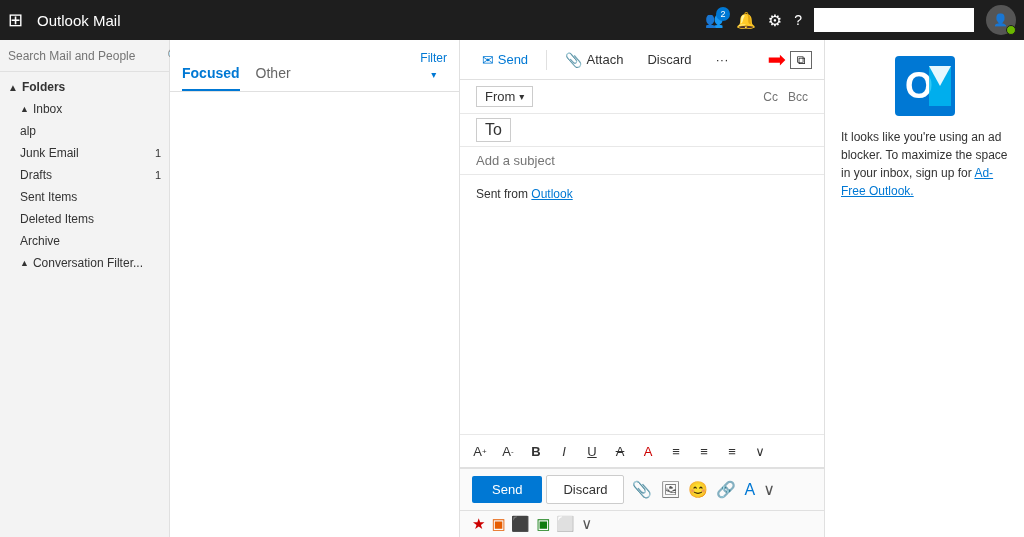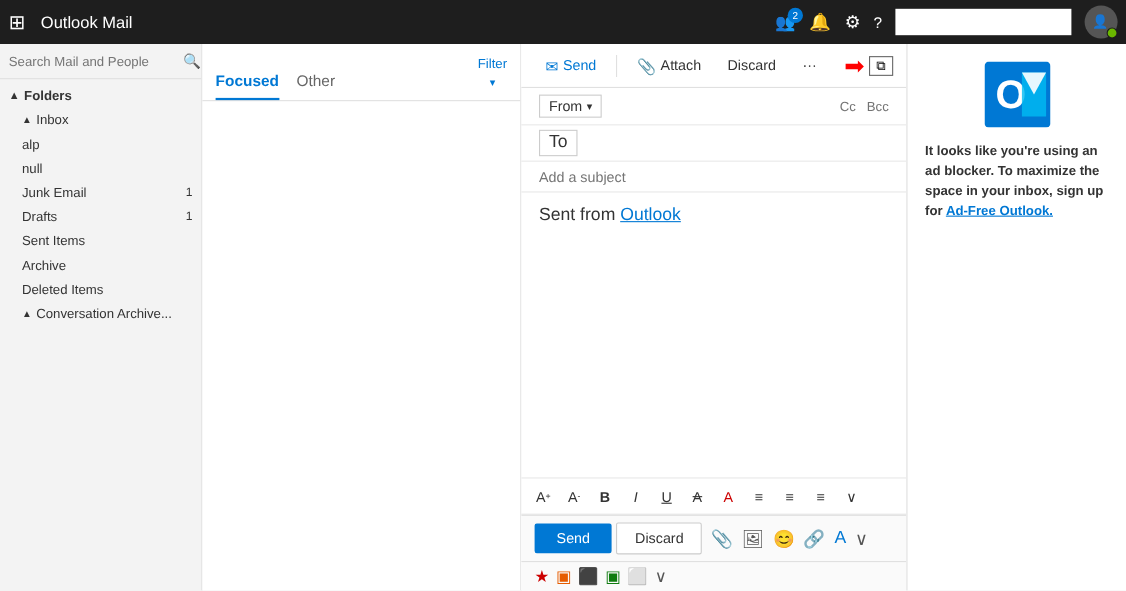--- a/index.html
+++ b/index.html
@@ -41,21 +41,21 @@
       width: 10px; height: 10px; border-radius: 50%; background: #6bb700;
       border: 1px solid #1e1e1e;
     }
     .waffle { font-size: 18px; color: white; cursor: pointer; margin-right: 6px; }
 
     
     .main-layout { display: flex; flex: 1; overflow: hidden; }
 
     
     .sidebar {
-      width: 184px; background: #f3f3f3; border-right: 1px solid #e0e0e0;
+      width: 170px; background: #f3f3f3; border-right: 1px solid #e0e0e0;
       display: flex; flex-direction: column; flex-shrink: 0;
     }
     .sidebar-search {
       display: flex; align-items: center; padding: 8px;
       border-bottom: 1px solid #e0e0e0; gap: 4px;
     }
     .sidebar-search input {
       border: none; background: transparent; font-size: 12px; flex: 1; outline: none;
     }
     .folder-section { padding: 4px 0; }
@@ -138,21 +138,21 @@
       flex: 1; border: none; outline: none; font-size: 13px;
     }
     .compose-subject {
       padding: 6px 16px; border-bottom: 1px solid #e8e8e8;
       font-size: 13px; color: #aaa;
     }
     .compose-body-area {
       flex: 1; display: flex; flex-direction: column;
     }
     .compose-body {
-      flex: 1; padding: 12px 16px; font-size: 16px; color: #333;
+      flex: 1; padding: 12px 16px; font-size: 12px; color: #333;
       border-bottom: 1px solid #e8e8e8;
     }
     .compose-body-link { color: #0078d4; text-decoration: underline; cursor: pointer; }
 
     
     .format-toolbar {
       display: flex; align-items: center; padding: 4px 8px;
       border-bottom: 1px solid #e0e0e0; gap: 4px; flex-wrap: wrap;
     }
     .format-btn {
@@ -193,21 +193,21 @@
     
     .ad-panel {
       width: 200px; background: #fff; border-left: 1px solid #e0e0e0;
       padding: 16px; flex-shrink: 0; display: flex; flex-direction: column;
       align-items: center;
     }
     .ad-logo {
       width: 60px; height: 60px; margin-bottom: 12px;
       display: flex; align-items: center; justify-content: center;
     }
-    .ad-text { font-size: 12px; color: #333; line-height: 1.5; text-align: left; font-weight: bold; }
+    .ad-text { font-size: 12px; color: #333; line-height: 1.5; text-align: left; }
     .ad-link { color: #0078d4; text-decoration: underline; cursor: pointer; }
   </style>
 </head>
 <body>
 
 <div class="topbar">
   <span class="waffle">⊞</span>
   <span class="topbar-title">Outlook Mail</span>
   <div class="topbar-icons">
     <span class="topbar-icon" style="font-size:15px;">
@@ -240,44 +240,41 @@
       </div>
 
       <div class="folder-item">
         <span style="margin-right:4px; font-size:9px;">▲</span>
         <span>Inbox</span>
       </div>
 
       <div class="folder-item sub">
         <span>alp</span>
       </div>
-      <div class="folder-item sub">
-        <span>null</span>
-      </div>
 
       <div class="folder-item">
         <span>Junk Email</span>
         <span class="folder-badge">1</span>
       </div>
       <div class="folder-item">
         <span>Drafts</span>
         <span class="folder-badge">1</span>
       </div>
       <div class="folder-item">
         <span>Sent Items</span>
       </div>
       <div class="folder-item">
+        <span>Deleted Items</span>
+      </div>
+      <div class="folder-item">
         <span>Archive</span>
       </div>
       <div class="folder-item">
-        <span>Deleted Items</span>
-      </div>
-      <div class="folder-item">
         <span style="margin-right:4px; font-size:9px;">▲</span>
-        <span>Conversation Archive...</span>
+        <span>Conversation Filter...</span>
       </div>
     </div>
   </div>
 
   <div class="inbox-panel">
     <div style="display:flex; align-items:center; padding: 8px 12px 0; border-bottom: 1px solid #e0e0e0;">
       <div class="inbox-tabs" style="display:flex; align-items:center; gap:16px; flex:1; border-bottom:none; padding:0;margin-top:17px;">
         <div class="inbox-tab active">Focused</div>
         <div class="inbox-tab">Other</div>
       </div>

